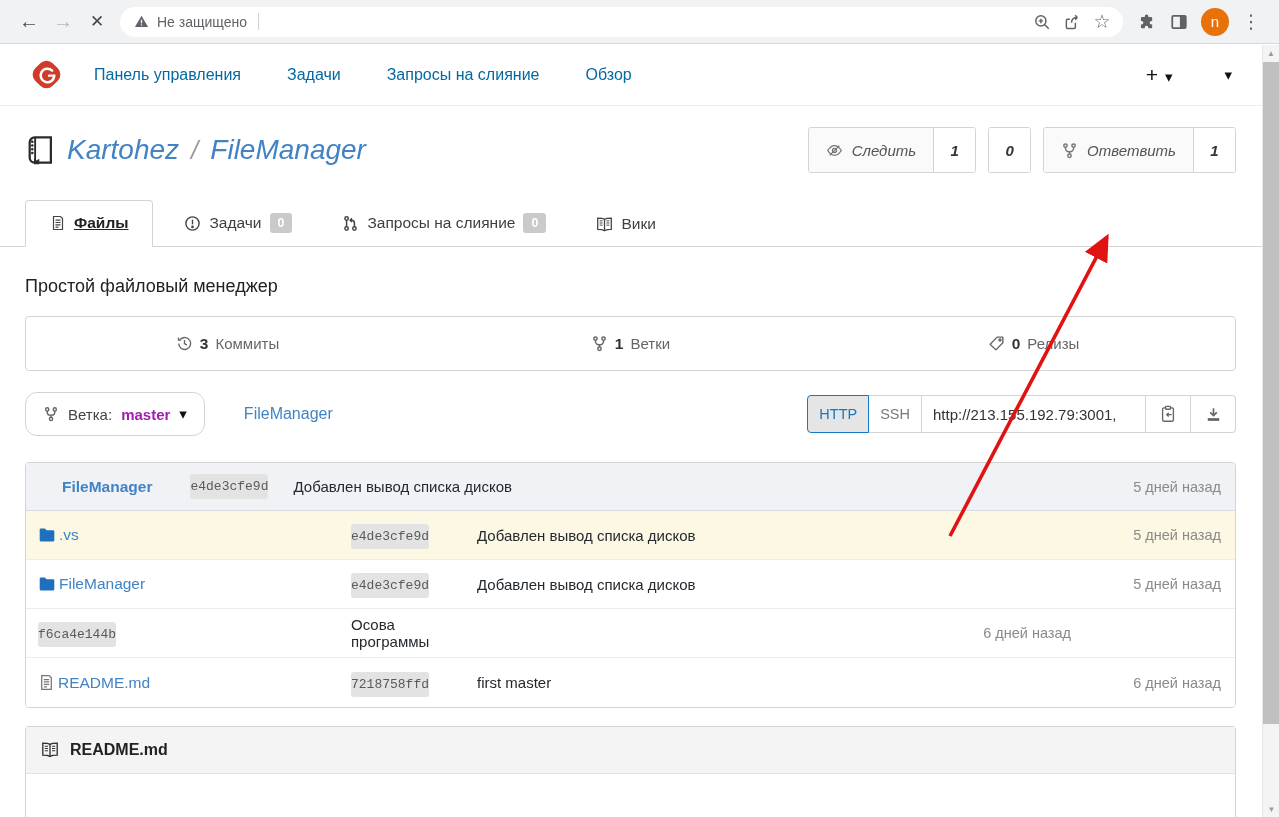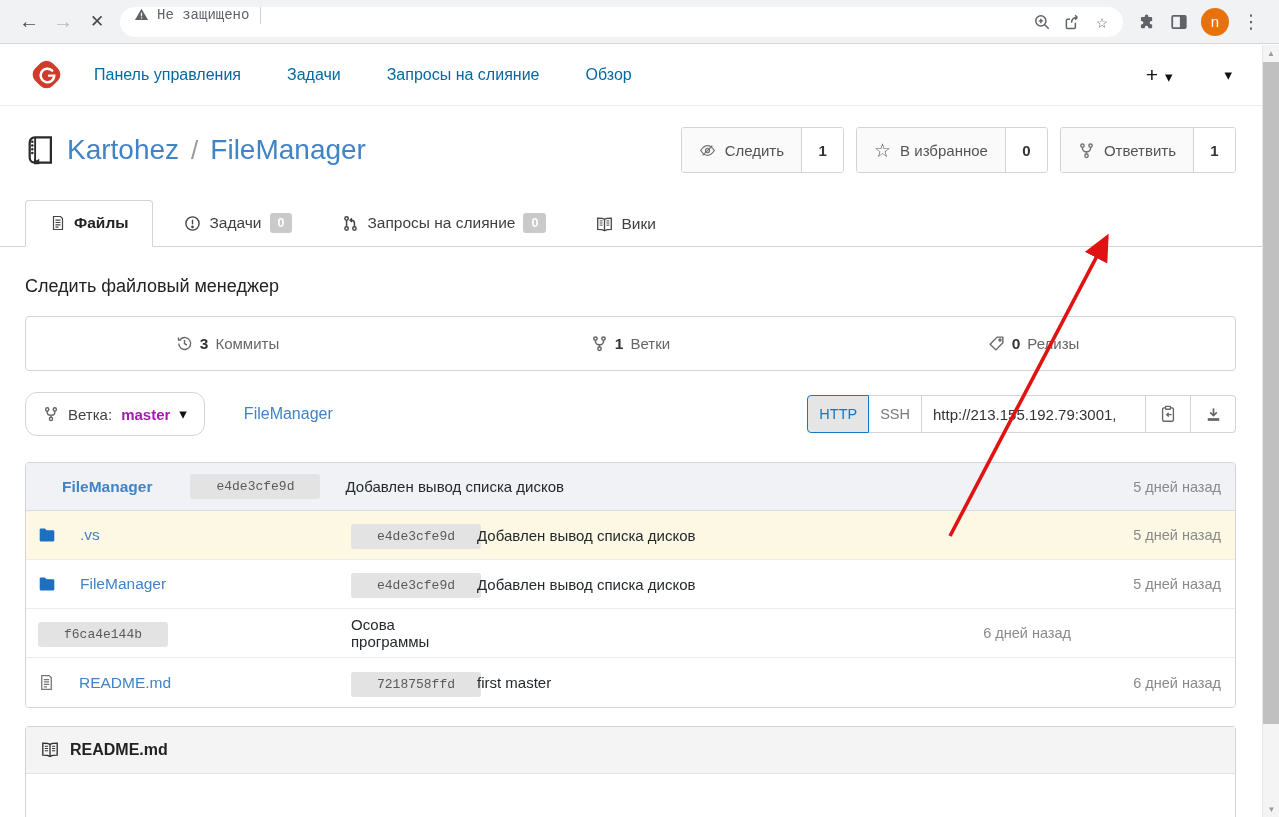--- a/index.html
+++ b/index.html
@@ -9,21 +9,21 @@
 
   
   .browser { height:44px; background:#f1f2f4; border-bottom:1px solid #d7d7d7;
              display:flex; align-items:center; padding:0 12px; }
   .bnav { width:34px; height:34px; display:flex; align-items:center; justify-content:center;
           font-size:20px; color:#474b4f; border-radius:50%; cursor:pointer; }
   .bnav.disabled { color:#b6b9bc; }
   .g-back::after{content:"←";} .g-fwd::after{content:"→";}
   .g-close::after{content:"✕"; font-size:17px;}
   .addr { flex:1; height:30px; background:#fff; border-radius:16px; margin:0 8px 0 6px;
-          display:flex; padding:0 6px 0 14px;font-family:Liberation Mono, monospace; }
+          display:flex; align-items:center; padding:0 6px 0 14px; }
   .addr-sec { color:#5f6368; font-size:14px; margin-left:8px; white-space:nowrap; }
   .addr-div { width:1px; height:17px; background:#cfd1d4; margin:0 11px; }
   .addr-url { color:#202124; font-size:14.5px; white-space:nowrap; }
   .addr-spacer { flex:1; }
   .pill-ic { width:30px; height:30px; display:flex; align-items:center; justify-content:center;
              color:#5f6368; }
   .g-star::after { content:"☆"; font-size:19px; }
   .ext-ic { width:32px; height:32px; display:flex; align-items:center; justify-content:center;
             color:#5f6368; }
   .avatar { width:28px; height:28px; border-radius:50%; background:#e8710a; color:#fff;
@@ -40,21 +40,21 @@
   .logo { width:33px; height:33px; }
   .gnav-item { margin-left:46px; font-size:16px; color:#0369a1; cursor:pointer; white-space:nowrap; }
   .gnav-item:first-of-type { margin-left:31px; }
   .gnav-right { margin-left:auto; display:flex; align-items:center; }
   .plus-group { display:flex; align-items:center; gap:7px; font-size:21px; color:#111;
                 cursor:pointer; }
   .g-caret::after { content:"▾"; font-size:15px; color:#111; }
   .user-group { margin-left:52px; cursor:pointer; }
 
   
-  .repo-head { display:flex; align-items:center; padding:21px 26px 17px 25px; }
+  .repo-head { display:flex; align-items:center; padding:21px 26px 17px 25px;font-style:italic; }
   .repo-title { display:flex; align-items:center; gap:12px; font-size:28px; }
   .repo-title .ic-repo { color:#2b2b2b; }
   .repo-link { color:#4183c4; text-decoration:none; cursor:pointer; }
   .repo-sep { color:#9a9a9a; font-size:26px; }
   .repo-actions { margin-left:auto; display:flex; gap:12px; }
   .act { display:flex; border:1px solid #d4d4d5; border-radius:3px; overflow:hidden;
          height:46px; background:#fff; }
   .act-main { display:flex; align-items:center; gap:9px; padding:0 17px; background:#fafafa;
               color:#545454; font-size:15px; border-right:1px solid #d4d4d5; cursor:pointer;
               white-space:nowrap; }
@@ -63,21 +63,21 @@
                padding:0 12px; background:#fff; font-weight:bold; color:#333; font-size:15px;
                cursor:pointer; }
 
   
   .tabbar { display:flex; align-items:flex-end; padding:0 25px; border-bottom:1px solid #d4d4d5;
             margin-top:10px; }
   .tab { display:flex; align-items:center; gap:8px; padding:13px 19px 14px; font-size:15.5px;
          color:#3f3f3f; cursor:pointer; margin-bottom:-1px; white-space:nowrap; }
   .tab .icon { color:#444; }
   .tab.active { background:#fff; border:1px solid #d4d4d5; border-bottom:1px solid #fff;
-                border-radius:4px 4px 0 0; font-weight:bold; color:#222; padding:13px 24px 14px; }
+                border-radius:4px 4px 0 0; font-weight:bold; color:#222; padding:13px 24px 14px;text-decoration:underline; }
   .tab-badge { background:#cacaca; color:#fff; font-size:12.5px; font-weight:bold;
                padding:3px 8px; border-radius:3px; }
   .tab-gap { width:12px; }
 
   
   .desc { padding:29px 25px 19px; font-size:18px; color:#222; }
 
   
   .stats { margin:0 26px 0 25px; border:1px solid #d4d4d5; border-radius:4px; display:flex;
            height:55px; background:#fff; }
@@ -108,30 +108,30 @@
                 cursor:pointer; }
   .clone-ibtn:last-child { border-radius:0 4px 4px 0; }
 
   
   .ftable { margin:26px 26px 0 25px; border:1px solid #d4d4d5; border-radius:4px;
             overflow:hidden; background:#fff; }
   .ft-head { display:flex; align-items:center; height:48px; background:#f0f2f5;
              border-bottom:1px solid #d9dbe0; padding:0 14px 0 36px; font-size:15px; }
   .ft-head-name { color:#4183c4; font-weight:bold; font-size:15.5px; cursor:pointer; }
   .hash { font-family:"Liberation Mono", monospace; font-size:13px; background:#e3e3e3;
-          color:#5a5a5a; padding:5px 26px; border-radius:3px; cursor:pointer; white-space:nowrap; }
+          color:#5a5a5a; padding:5px 0; border-radius:3px; cursor:pointer; white-space:nowrap; }
   .ft-head .hash { margin-left:38px; }
   .ft-head-msg { margin-left:25px; color:#24292e; cursor:pointer; }
   .ft-age { margin-left:auto; color:#8a8a8a; font-size:14.5px; text-align:center; }
   .ft-row { display:grid; grid-template-columns:313px 126px 1fr 150px; align-items:center;
             height:49px; padding:0 14px 0 12px; border-bottom:1px solid #ececec;
             background:#fff; font-size:15px; }
   .ft-row:last-child { border-bottom:none; }
   .ft-row.hl { background:#fcf8e3; }
-  .ft-name { display:flex; align-items:center; gap:24px; color:#4183c4; cursor:pointer;
+  .ft-name { display:flex; align-items:center; gap:3px; color:#4183c4; cursor:pointer;
              font-size:15.5px; }
   .ic-folder { color:#1e70bf; }
   .ic-file { color:#767676; }
   .ft-msg { color:#24292e; cursor:pointer; }
 
   
   .readme { margin:18px 26px 0 25px; border:1px solid #d4d4d5; border-bottom:none;
             border-radius:4px 4px 0 0; }
   .readme-head { display:flex; align-items:center; gap:11px; height:47px; background:#f4f4f4;
                  padding:0 15px; font-weight:bold; font-size:16px; color:#222;
@@ -311,24 +311,20 @@
       <div class="act">
         <span class="act-main">
           <svg class="icon" width="17" height="17">
               <use href="#i-eye"></use>
             </svg>
           <span>Следить</span>
         </span>
         <span class="act-count">1</span>
       </div>
       <div class="act">
-        <span class="act-main">
-          <span class="g-star" style="font-size:18px;line-height:1;"></span>
-          <span>В избранное</span>
-        </span>
         <span class="act-count">0</span>
       </div>
       <div class="act">
         <span class="act-main">
           <svg class="icon" width="17" height="17">
               <use href="#i-fork"></use>
             </svg>
           <span>Ответвить</span>
         </span>
         <span class="act-count">1</span>
@@ -361,21 +357,21 @@
     </div>
     <span class="tab-gap"></span>
     <div class="tab">
       <svg class="icon" width="17" height="17">
           <use href="#i-book"></use>
         </svg>
       <span>Вики</span>
     </div>
   </div>
 
-  <div class="desc">Следить файловый менеджер</div>
+  <div class="desc">Простой файловый менеджер</div>
 
   <div class="stats">
     <div class="stat">
       <svg class="icon" width="17" height="17">
           <use href="#i-history"></use>
         </svg>
       <b>3</b>
       <span>Коммиты</span>
     </div>
     <div class="stat">

